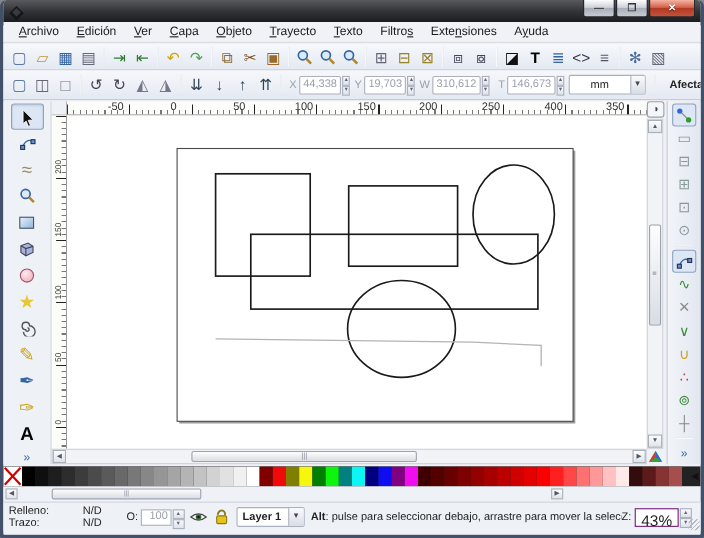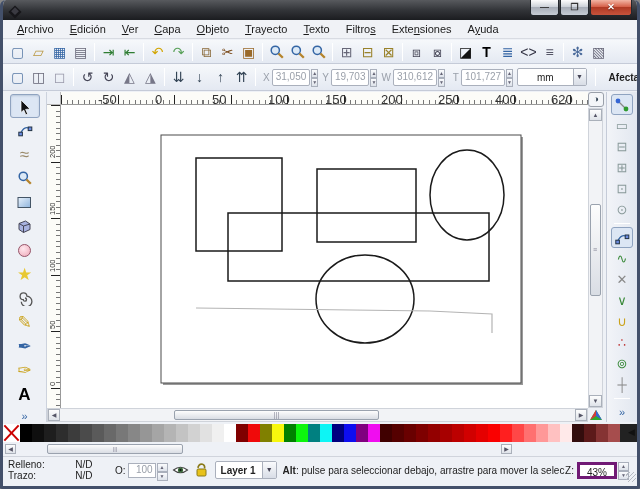--- a/index.html
+++ b/index.html
@@ -64,21 +64,21 @@
   .toolbtn.active { background:#dce6f4; border:1px solid #8fa3c0; box-shadow:inset 0 1px 2px #b8c6da; }
   .toolbtn .g { font-size:17px; line-height:1; }
   .tool-overflow { color:#3465a4; font-size:11px; margin-top:4px; }
   .hruler { position:absolute; left:58px; top:0; width:527px; height:13px; background:#fcfcf8;
             border-bottom:1px solid #999;
             background-image:
               repeating-linear-gradient(to right,#222 0 1px,transparent 1px 56.6px),
               repeating-linear-gradient(to right,#777 0 1px,transparent 1px 5.66px);
             background-size:100% 9px,100% 4px; background-position:bottom left,bottom left;
             background-repeat:repeat-x; }
-  .rulnum { position:absolute; top:0px; font-size:13px; color:#333; }
+  .rulnum { position:absolute; top:0px; font-size:10px; color:#333; }
   .vruler { position:absolute; left:44px; top:13px; width:14px; height:303px; background:#fcfcf8;
             border-right:1px solid #999;
             background-image:
               repeating-linear-gradient(to bottom,#222 0 1px,transparent 1px 56.6px),
               repeating-linear-gradient(to bottom,#777 0 1px,transparent 1px 5.66px);
             background-size:9px 100%,4px 100%; background-position:top right,top right;
             background-repeat:repeat-y; }
   .vrulnum { position:absolute; left:1px; font-size:7.5px; color:#333;
              transform:rotate(-90deg); transform-origin:left top; }
   .rulcorner { position:absolute; left:44px; top:0; width:14px; height:13px;
@@ -139,22 +139,22 @@
   .layerdd { display:flex; align-items:center; height:18px; background:#fff;
              border:1px solid #aab0bc; border-radius:2px; margin-left:5px; }
   .layerdd .lv { font-size:10px; font-weight:bold; padding:0 6px 0 5px; white-space:nowrap; }
   .layerdd .ua { width:14px; height:16px; background:linear-gradient(#fafbfd,#d8dde6);
                  border-left:1px solid #aab0bc; font-size:7px; color:#445;
                  text-align:center; line-height:15px; }
   .hint { flex:1; margin-left:6px; white-space:nowrap; overflow:hidden; font-size:10px; }
   .xy-block { border-left:1px solid #c8ccd4; padding:0 4px; font-size:9px;
               font-family:"DejaVu Sans Mono", monospace; line-height:11px; white-space:pre; }
   .zoom-block { display:flex; align-items:center; padding-right:8px; }
-  .zoom-fld { width:40px; height:17px; background:#fff; border:3px solid #701a75;
-              font-size:10px; text-align:center; padding-top:2px; }
+  .zoom-fld { width:40px; height:17px; background:#fff; border:1px solid #701a75;
+              font-size:14px; text-align:center; padding-top:2px; }
   .resize-grip { position:absolute; right:1px; bottom:1px; width:10px; height:10px;
      background:repeating-linear-gradient(135deg,transparent 0 2px,#b5bac2 2px 3px); }
 </style>
 </head>
 <body>
 
 <div class="window">
 
   <div class="titlebar">
     <svg class="logo" viewBox="0 0 16 16">
@@ -312,21 +312,21 @@
         </span>
         <span class="tbtn">
           <span class="g" style="color: rgb(51, 68, 85);">↑</span>
         </span>
         <span class="tbtn">
           <span class="g" style="color: rgb(51, 68, 85);">⇈</span>
         </span>
         <span class="tbsep"></span>
       </span>
     <span class="fldlab">X</span>
-    <span class="fld">31,050</span>
+    <span class="fld">44,338</span>
     <span class="spin">
         <span>▲</span>
         <span>▼</span>
       </span>
     <span class="fldlab">Y</span>
     <span class="fld">19,703</span>
     <span class="spin">
         <span>▲</span>
         <span>▼</span>
       </span>
@@ -334,21 +334,21 @@
     <span class="fld">310,612</span>
     <span class="spin">
         <span>▲</span>
         <span>▼</span>
       </span>
     <svg width="15" height="16" viewBox="0 0 15 16" style="margin:0 2px;">
       <path d="M4 7 V5 a3.4 3.4 0 0 1 6.8 0" fill="none" stroke="#8a7a1a" stroke-width="1.8" transform="rotate(18 7 6)"></path>
       <rect x="3" y="7" width="9" height="7" rx="1.2" fill="#e8c21a" stroke="#8a7a1a"></rect>
     </svg>
     <span class="fldlab">T</span>
-    <span class="fld">101,727</span>
+    <span class="fld">146,673</span>
     <span class="spin">
         <span>▲</span>
         <span>▼</span>
       </span>
     <span class="unitdd">
       <span class="uv">mm</span>
       <span class="ua">▼</span>
     </span>
     <span class="tbsep" style="margin-left:8px;"></span>
     <span class="afectar">Afectar:</span>
@@ -431,21 +431,21 @@
     <div class="rulcorner"></div>
     <div class="hruler" id="hruler">
         <span class="rulnum" style="left: 37px;">-50</span>
         <span class="rulnum" style="left: 94px;">0</span>
         <span class="rulnum" style="left: 151px;">50</span>
         <span class="rulnum" style="left: 207px;">100</span>
         <span class="rulnum" style="left: 264px;">150</span>
         <span class="rulnum" style="left: 320px;">200</span>
         <span class="rulnum" style="left: 377px;">250</span>
         <span class="rulnum" style="left: 434px;">400</span>
-        <span class="rulnum" style="left: 490px;">620</span>
+        <span class="rulnum" style="left: 490px;">350</span>
       </div>
     <div class="vruler" id="vruler">
         <span class="vrulnum" style="top: 53px;">200</span>
         <span class="vrulnum" style="top: 110px;">150</span>
         <span class="vrulnum" style="top: 167px;">100</span>
         <span class="vrulnum" style="top: 224px;">50</span>
         <span class="vrulnum" style="top: 281px;">0</span>
       </div>
     <div class="canvas">
       <svg id="canvas-svg" width="527" height="303" viewBox="0 0 527 303">

